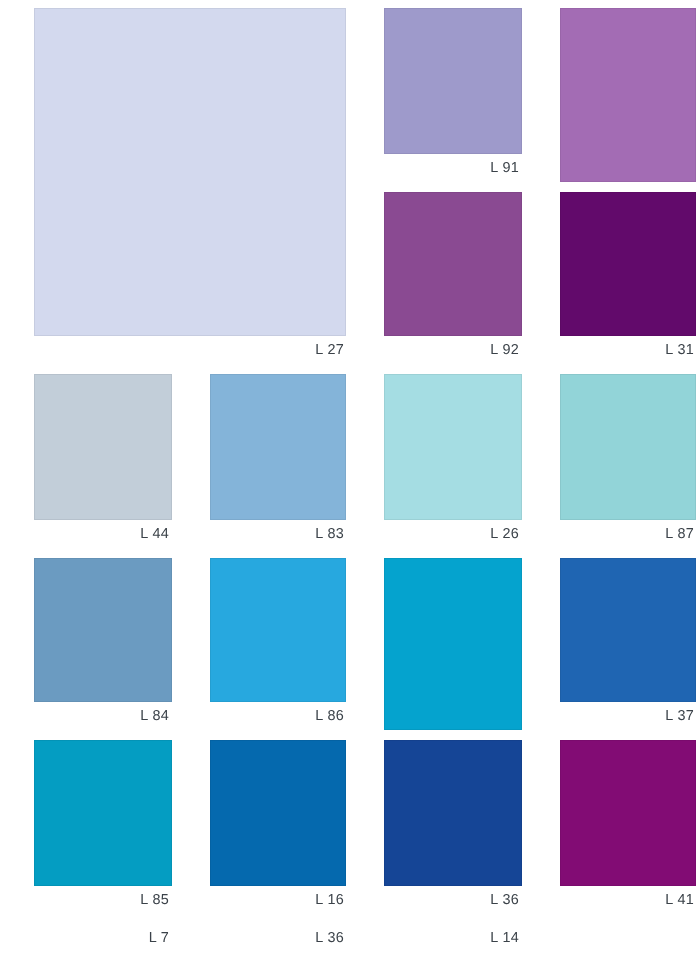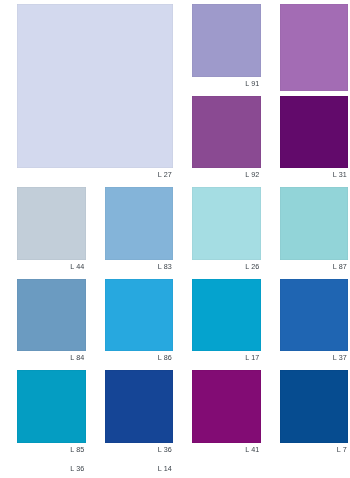--- a/index.html
+++ b/index.html
@@ -115,29 +115,32 @@
       <div class="cell">
         <div class="chip" title="L 84" style="background: rgb(107, 155, 193);"></div>
         <div class="caption">L 84</div>
       </div>
       <div class="cell">
         <div class="chip" title="L 86" style="background: rgb(39, 168, 223);"></div>
         <div class="caption">L 86</div>
       </div>
       <div class="cell">
         <div class="chip" title="L 17" style="background: rgb(5, 163, 206);"></div>
-        <div class="caption">L 17</div>
       </div>
       <div class="cell">
         <div class="chip" title="L 37" style="background: rgb(31, 101, 178);"></div>
         <div class="caption">L 37</div>
       </div>
       <div class="cell">
         <div class="chip" title="L 85" style="background: rgb(4, 157, 194);"></div>
         <div class="caption">L 85</div>
+      </div>
+      <div class="cell">
+        <div class="chip" title="L 16" style="background: rgb(5, 105, 174);"></div>
+        <div class="caption">L 16</div>
       </div>
       <div class="cell">
         <div class="chip" title="L 36" style="background: rgb(21, 69, 150);"></div>
         <div class="caption">L 36</div>
       </div>
       <div class="cell">
         <div class="chip" title="L 48" style="background: rgb(130, 12, 116);"></div>
         <div class="caption">L 41</div>
       </div>
       <div class="cell">

